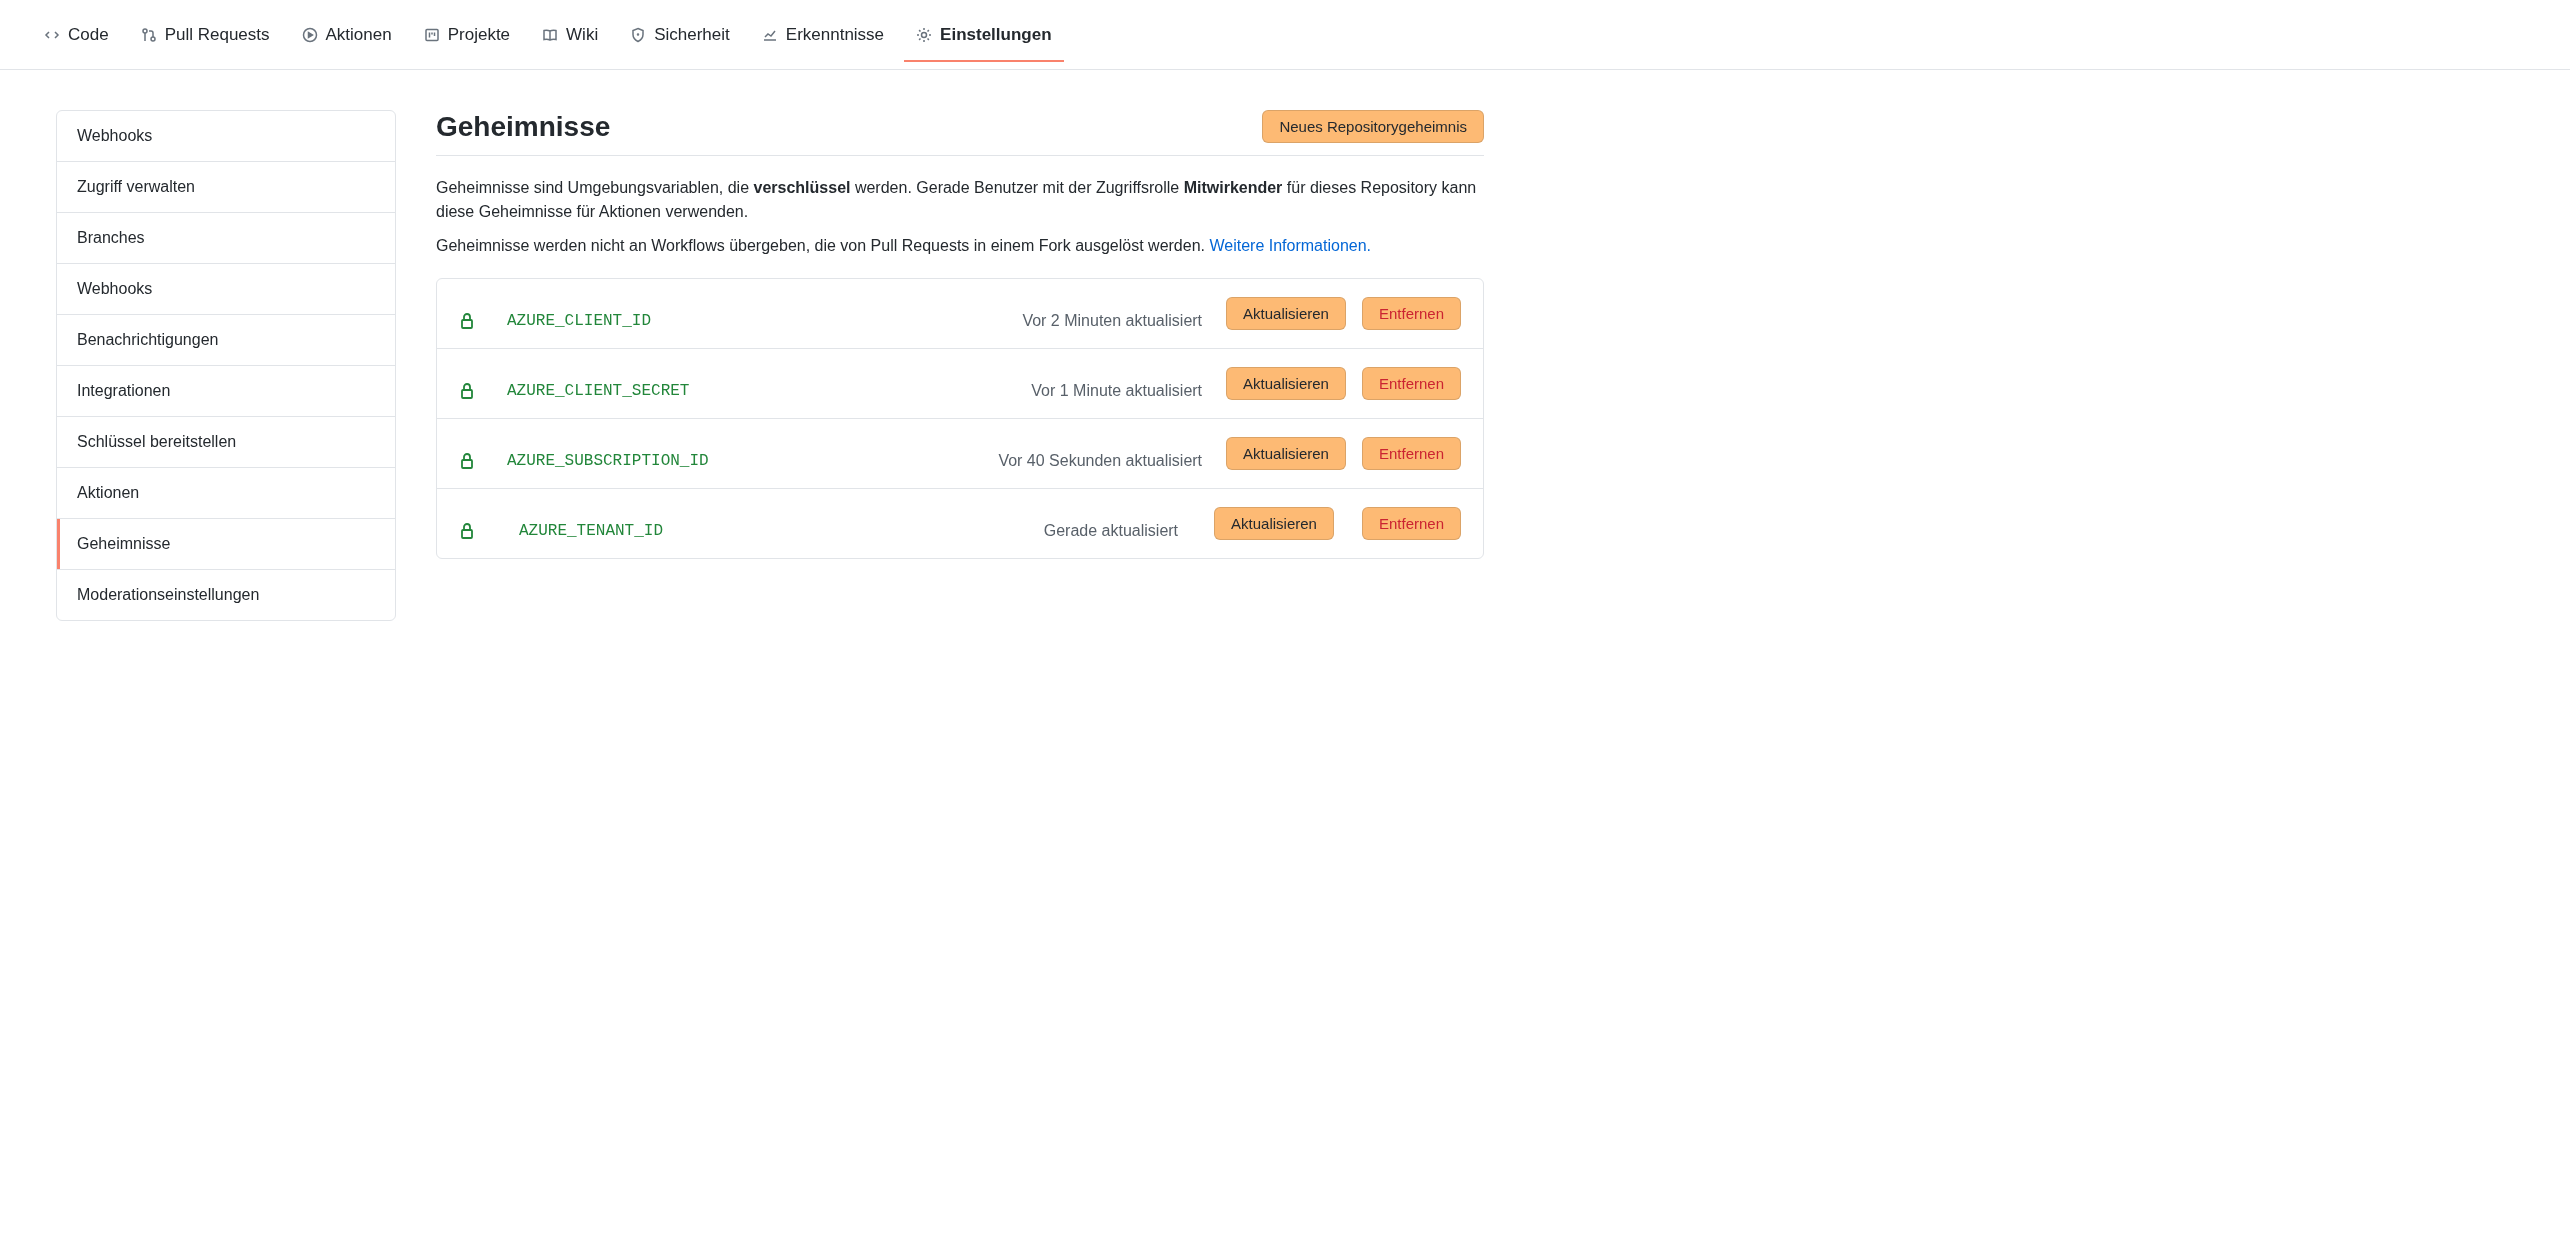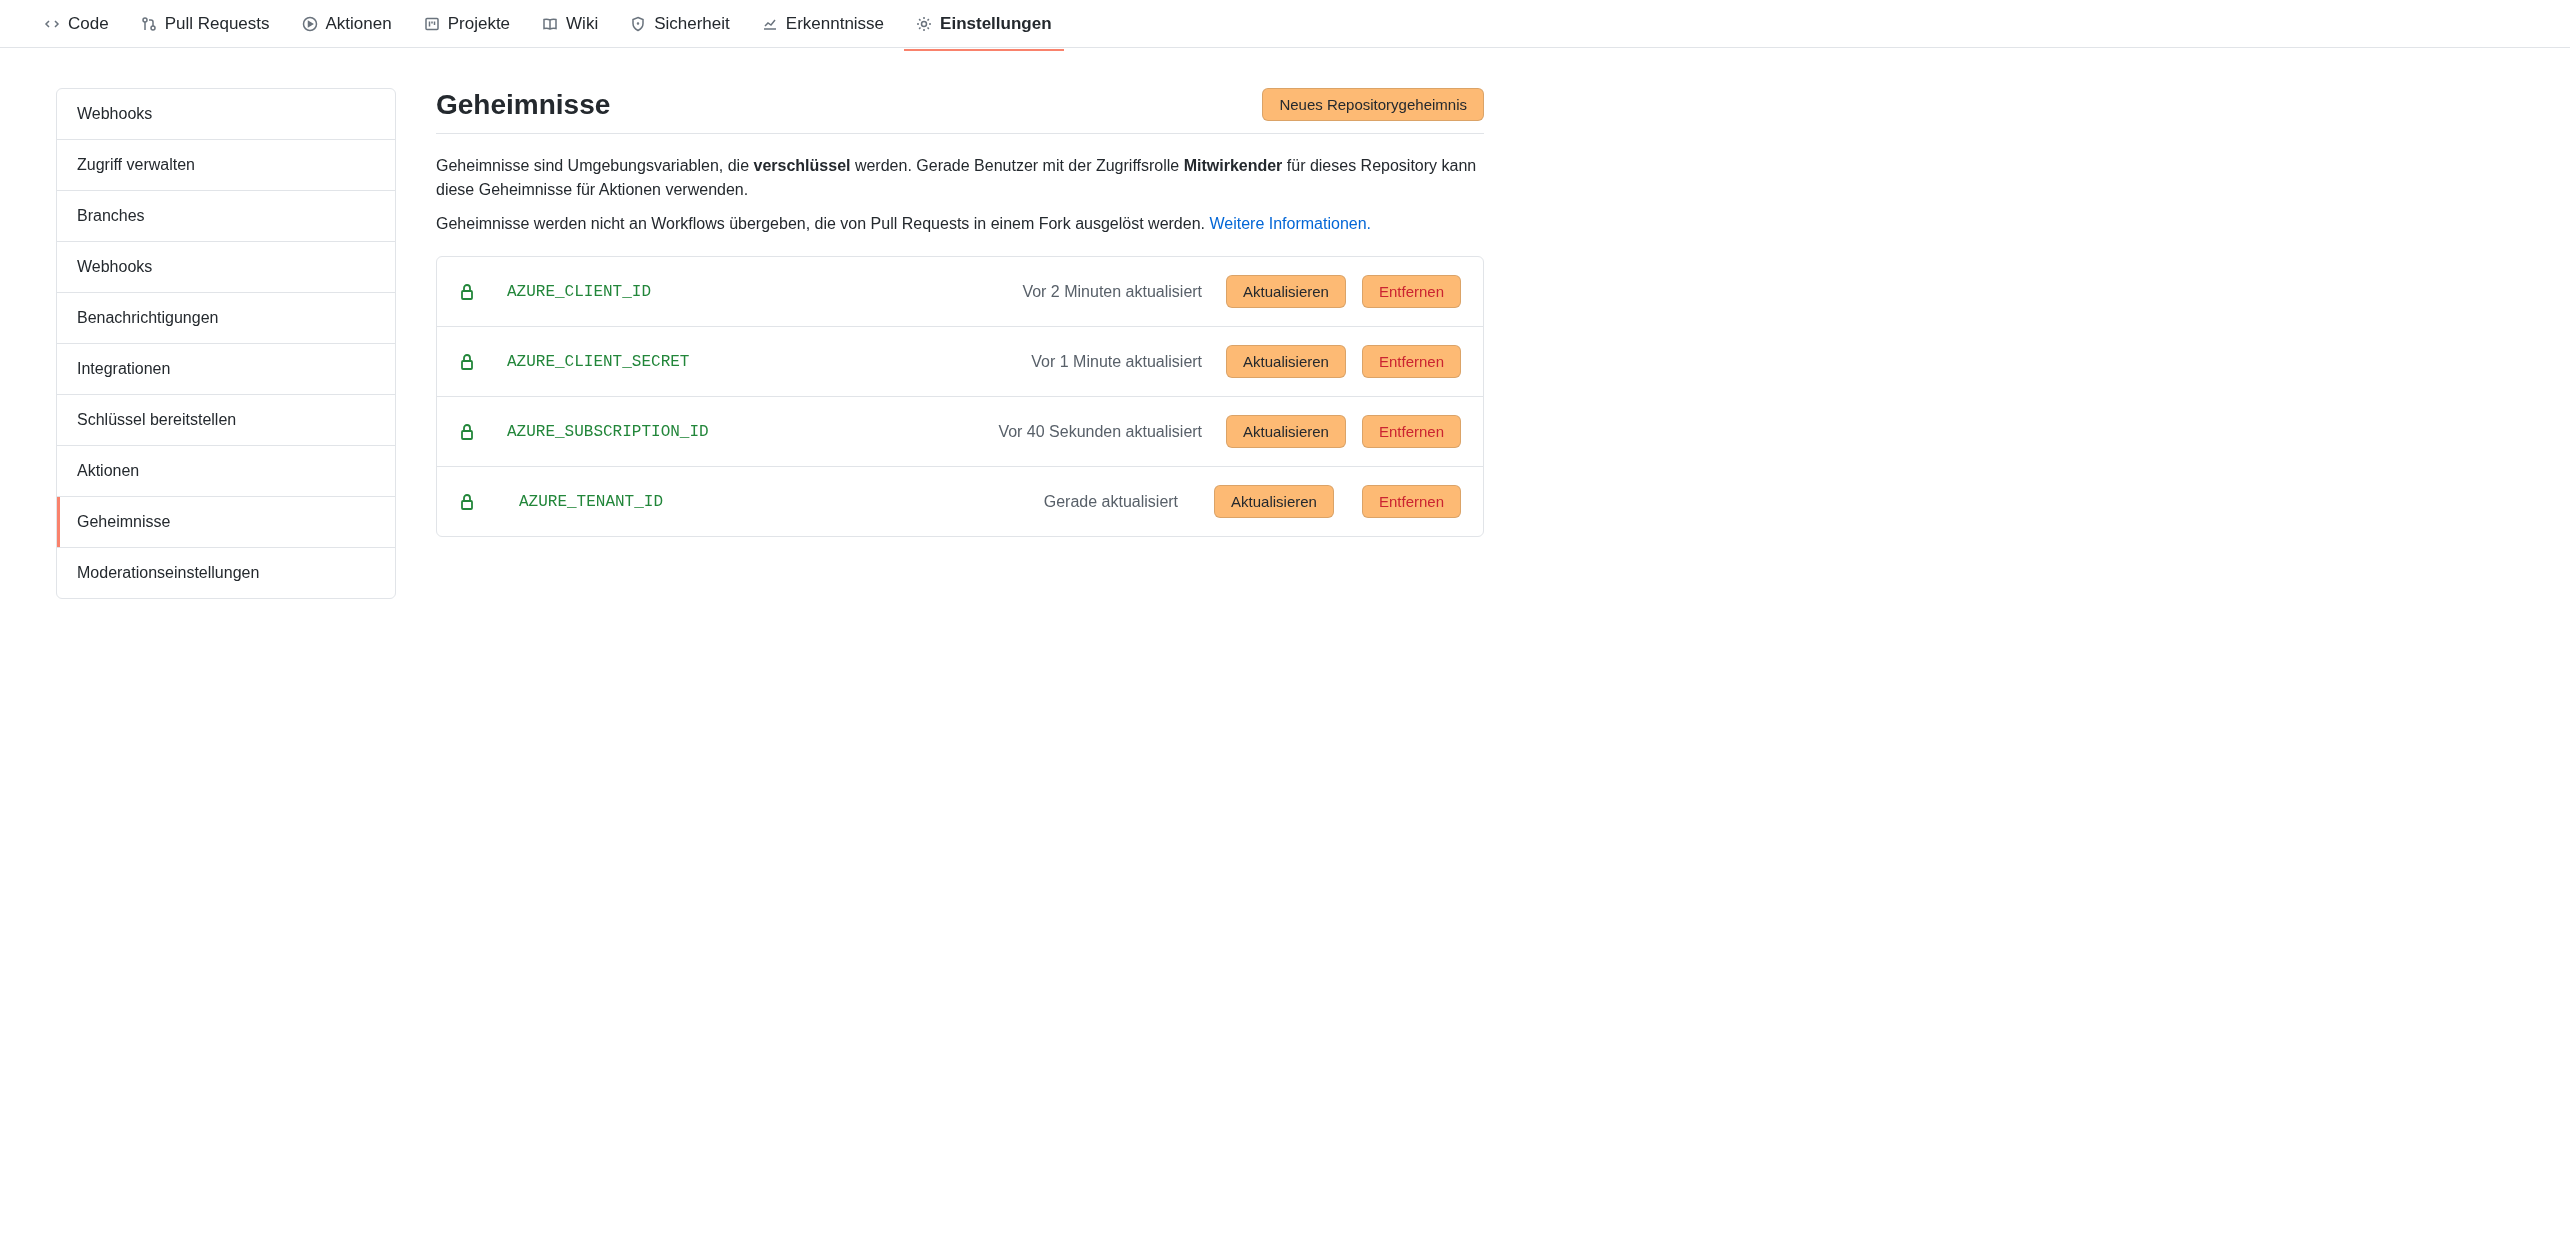--- a/index.html
+++ b/index.html
@@ -8,21 +8,21 @@
       color: #24292e;
       background: #fff;
       font-size: 14px;
     }
     .topnav {
       display: flex;
       align-items: center;
       gap: 8px;
       padding: 0 32px;
       border-bottom: 1px solid #e1e4e8;
-      height: 48px;
+      height: 70px;
     }
     .topnav-item {
       display: flex;
       align-items: center;
       gap: 8px;
       padding: 16px 12px;
       font-size: 17px;
       color: #24292e;
       cursor: pointer;
       position: relative;
@@ -101,21 +101,21 @@
     .description b { font-weight: 600; }
     .link { color: #0366d6; cursor: pointer; }
 
     .secrets-box {
       border: 1px solid #e1e4e8;
       border-radius: 6px;
       margin-top: 20px;
     }
     .secret-row {
       display: flex;
-      align-items: center;
+      align-items: flex-end;
       padding: 18px 22px;
       border-bottom: 1px solid #e1e4e8;
       gap: 16px;
     }
     .secret-row:last-child { border-bottom: none; gap: 28px; }
     .secret-name {
       font-family: SFMono-Regular, Consolas, "Liberation Mono", Menlo, monospace;
       font-size: 16px;
       color: #22863a;
       font-weight: 500;

